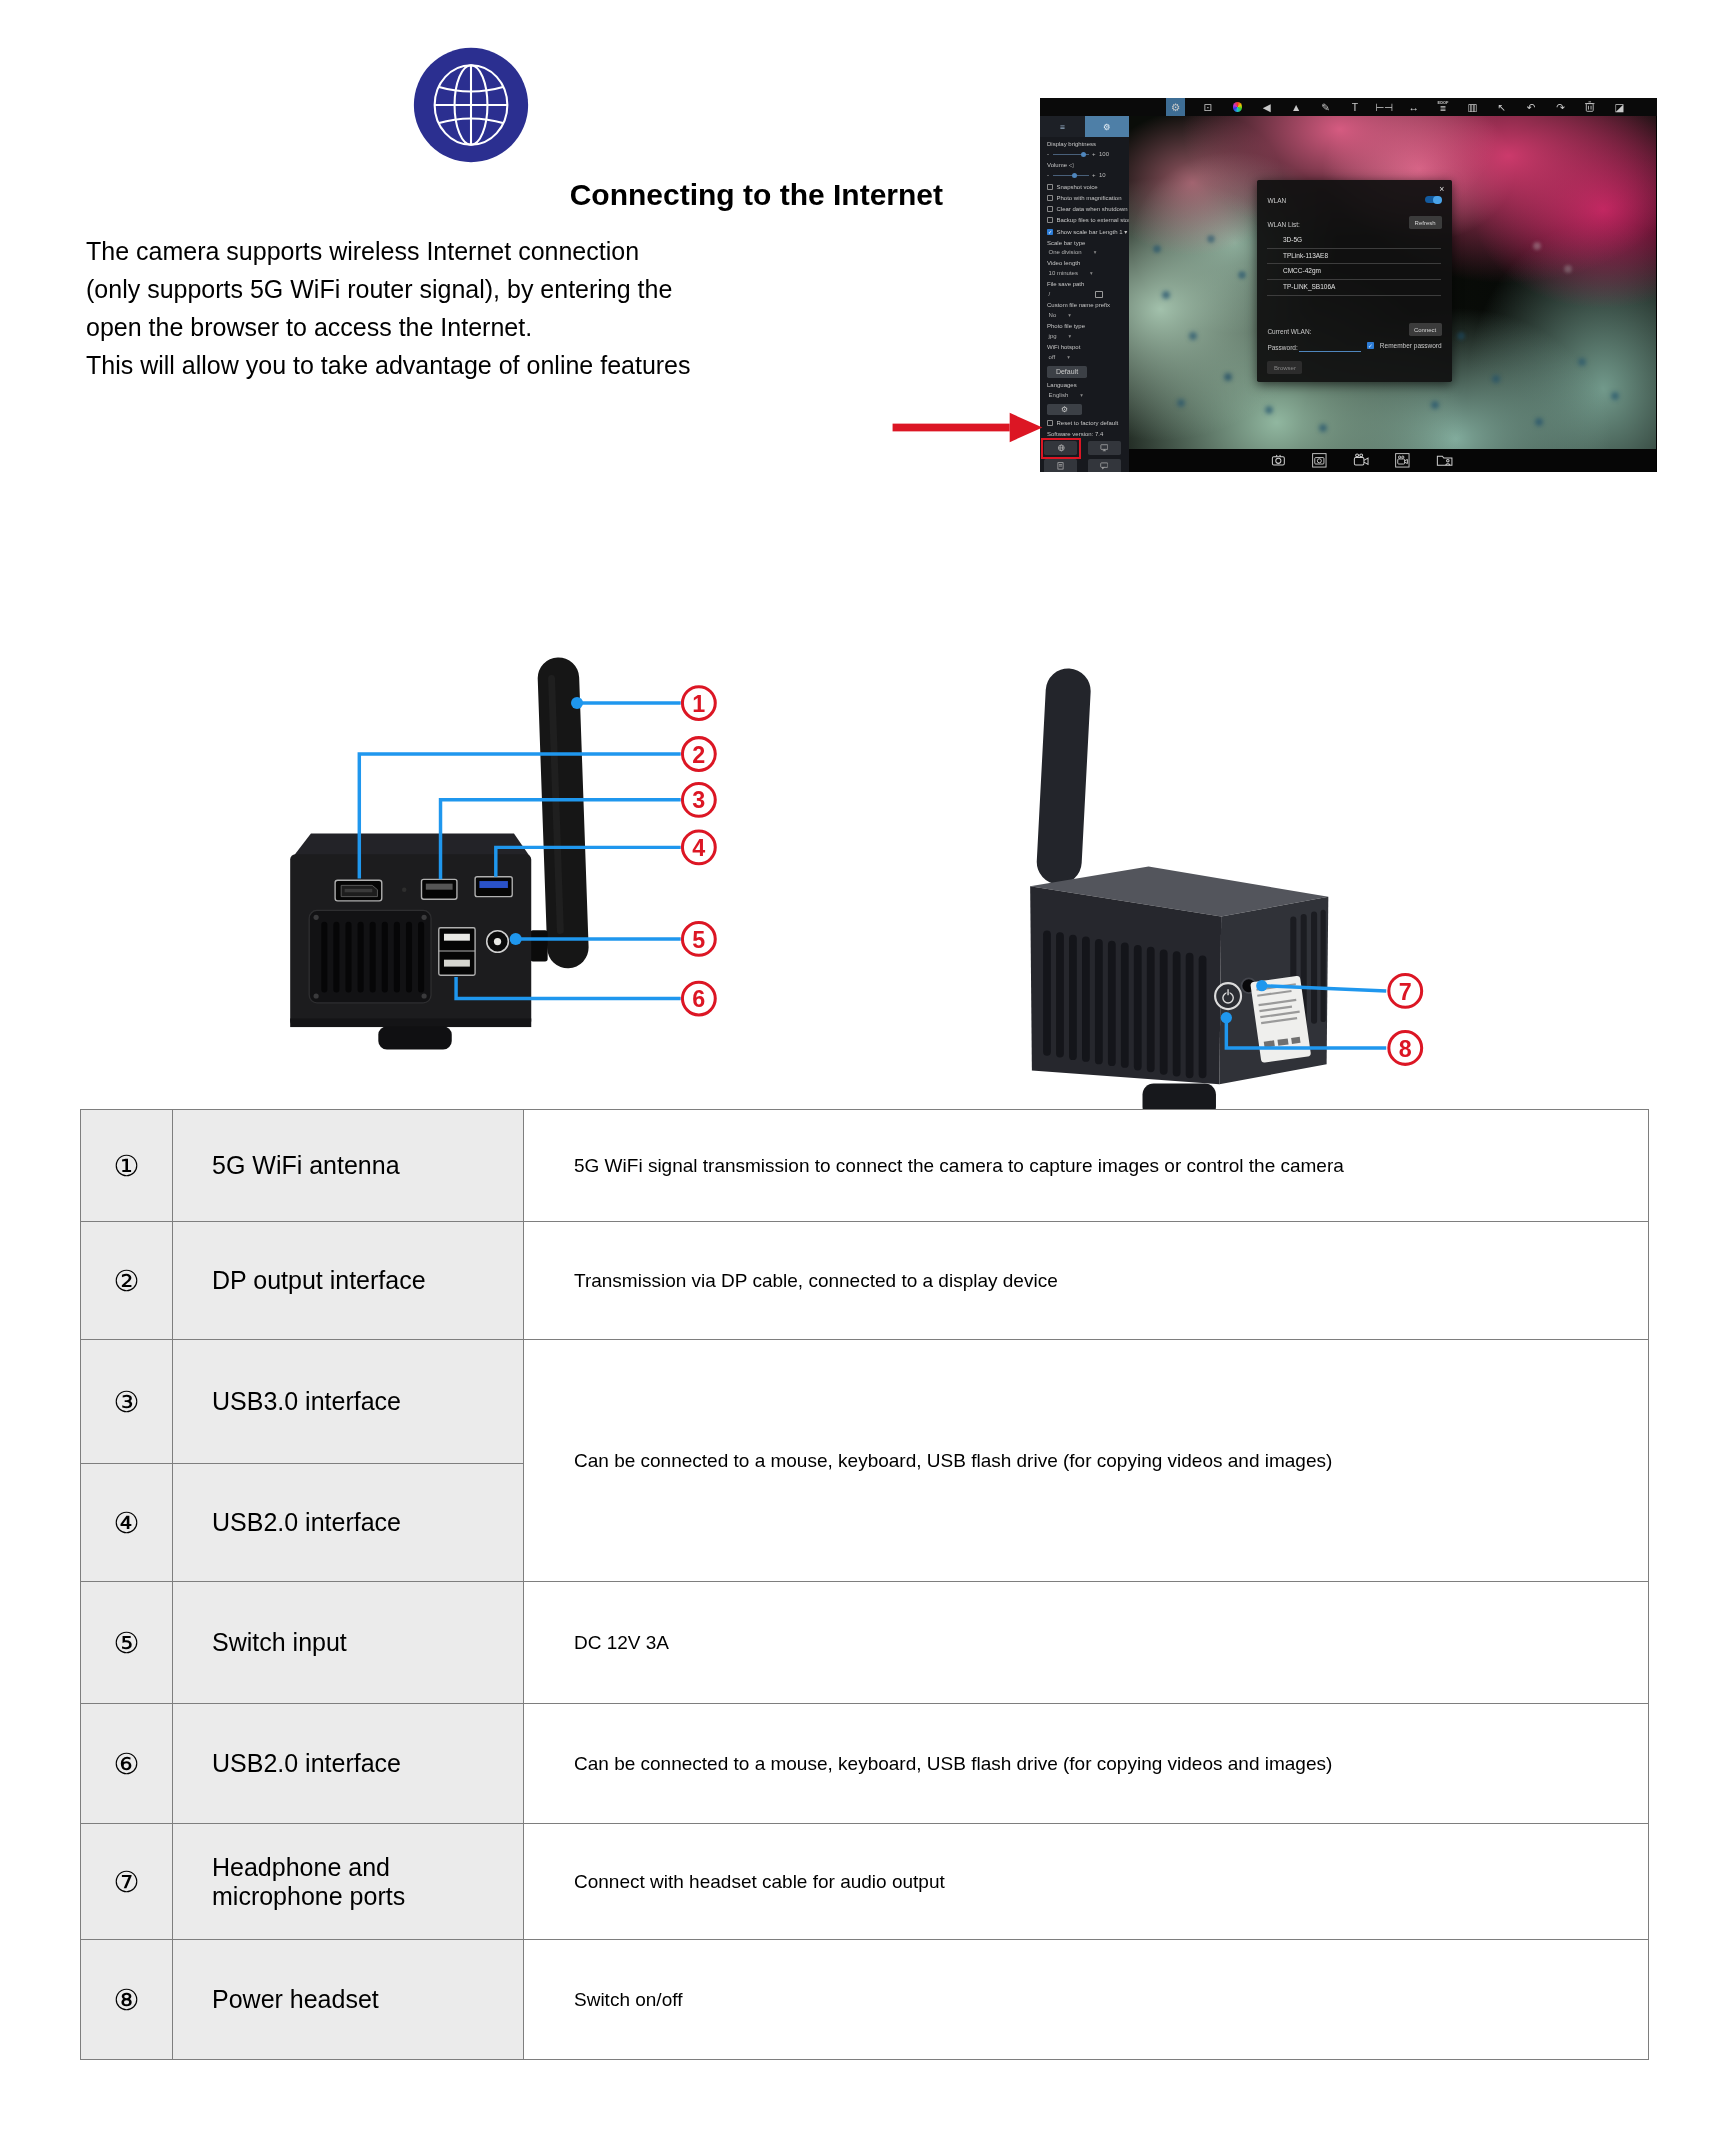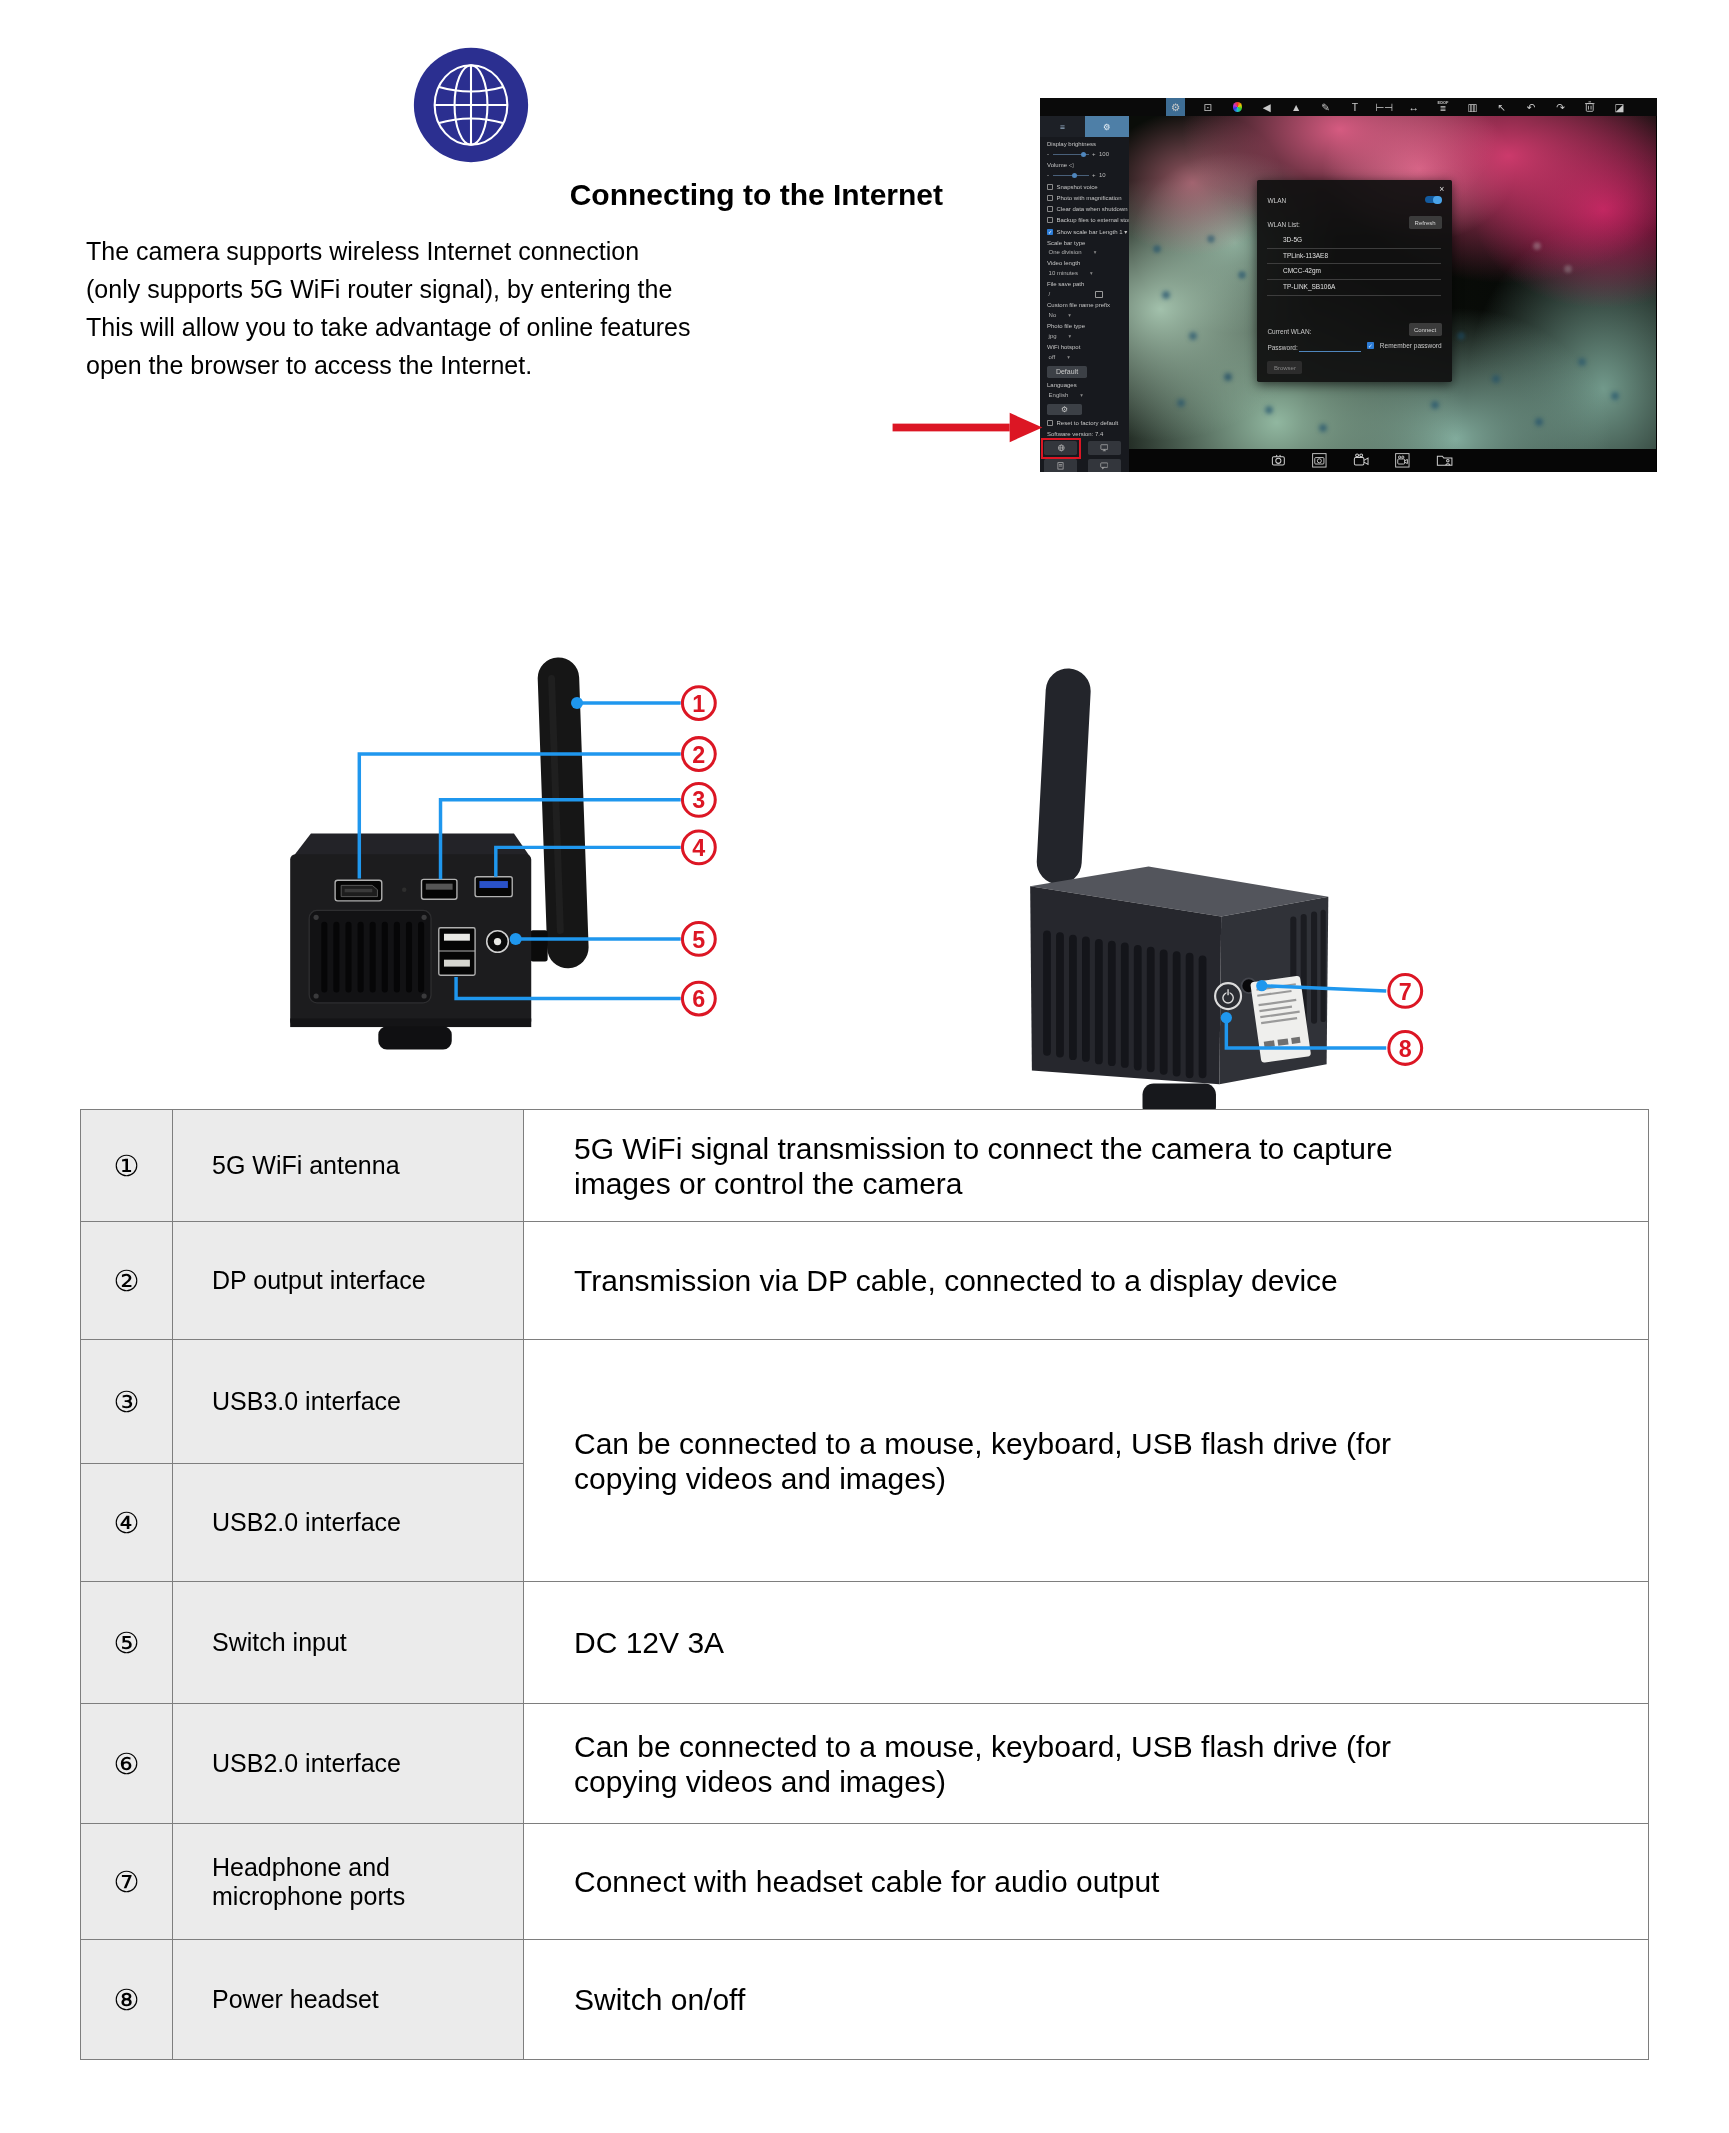--- a/index.html
+++ b/index.html
@@ -109,21 +109,21 @@
   #fig-left{position:absolute;left:259px;top:640px;}
   #fig-right{position:absolute;left:934px;top:640px;}
   .co-num{font-size:27px;font-weight:700;fill:#dc1624;}
 
   
   #parts-table{position:absolute;left:80px;top:1109px;width:1569px;}
   #parts-table table{border-collapse:collapse;width:100%;table-layout:fixed;}
   #parts-table td{border:1.7px solid #7e7e7e;vertical-align:middle;}
   td.c-num{width:89px;text-align:center;font-size:29px;background:#ebebeb;}
   td.c-name{width:310px;padding-left:39px;font-size:25px;background:#ebebeb;}
-  td.c-desc{font-size:30px;background:#fff;padding:14px 216px 14px 50px;line-height:35px;}
+  td.c-desc{font-size:19px;background:#fff;padding:14px 216px 14px 50px;line-height:35px;}
 </style>
 </head>
 <body>
 
 <div id="globe-wrap">
   <svg width="116" height="116" viewBox="0 0 134 134">
     <circle cx="67" cy="67" r="66" fill="#2b2f90"></circle>
     <g stroke="#fff" stroke-width="2.4" fill="none">
       <ellipse cx="67" cy="67" rx="42" ry="46"></ellipse>
       <ellipse cx="67" cy="67" rx="19" ry="46"></ellipse>
@@ -131,22 +131,22 @@
       <line x1="25" y1="67" x2="109" y2="67"></line>
       <path d="M29,46 Q67,57 105,46"></path>
       <path d="M29,88 Q67,77 105,88"></path>
     </g>
   </svg>
 </div>
 <div id="page-title">Connecting to the Internet</div>
 <div id="intro">
   <div>The camera supports wireless Internet connection</div>
   <div>(only supports 5G WiFi router signal), by entering the</div>
+  <div>open the browser to access the Internet.</div>
   <div>This will allow you to take advantage of online features</div>
-  <div>open the browser to access the Internet.</div>
 </div>
 
 <div id="shot">
   <div class="sh-toolbar">
     <span class="tb-ic active">⚙</span>
     <span class="tb-ic">⊡</span>
     <span class="tb-ic">
         <span class="wheel"></span>
       </span>
     <span class="tb-ic">◀</span>

